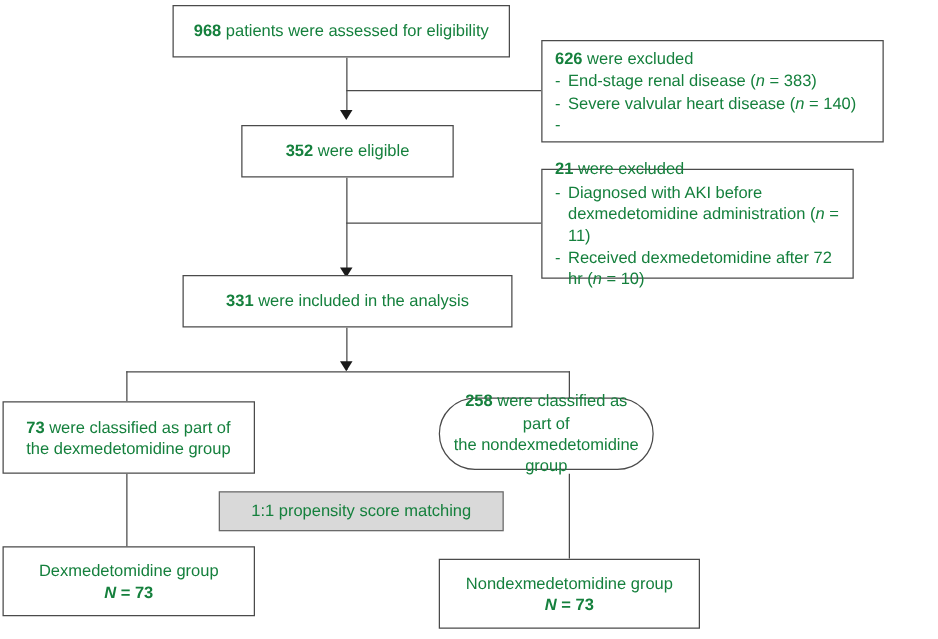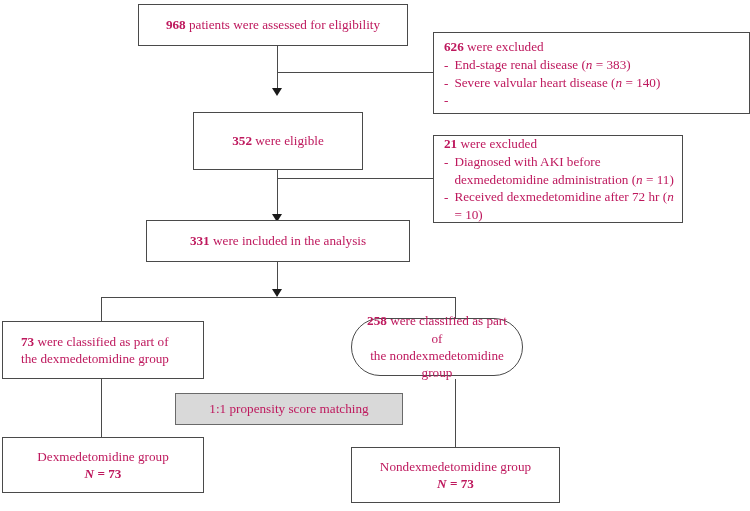--- a/index.html
+++ b/index.html
@@ -5,22 +5,22 @@
   html, body {
     margin: 0;
     padding: 0;
     background: #ffffff;
   }
   #canvas {
     position: relative;
     width: 750px;
     height: 511px;
     background: #ffffff;
-    font-family: Liberation Serif, serif;
-    color: #be185d;
+    font-family: Liberation Sans, sans-serif;
+    color: #15803d;
     overflow: hidden;
   }
   .box {
     position: absolute;
     box-sizing: border-box;
     border: 1px solid #4a4a4a;
     background: #ffffff;
     display: flex;
     align-items: center;
     justify-content: center;
@@ -90,40 +90,40 @@
   <div class="line vline" style="left:101px; top:297px; height:24px;"></div>
   <div class="line vline" style="left:455px; top:297px; height:24px;"></div>
 
   <div class="line vline" style="left:101px; top:379px; height:68px;"></div>
   <div class="line vline" style="left:455px; top:379px; height:68px;"></div>
 
   <div class="box" style="left:138px; top:4px; width:270px; height:42px;">
     <span class="nowrap"><b class="b">968</b><span> patients were assessed for eligibility</span></span>
   </div>
 
-  <div class="box left-align" style="left:433px; top:32px; width:317px; height:82px; padding-left:10px;">
+  <div class="box left-align" style="left:433px; top:32px; width:274px; height:82px; padding-left:10px;">
     <div style="width:100%;">
       <span class="hdr"><b class="b">626</b><span> were excluded</span></span>
       <ul class="bullets">
         <li>
             <span class="dash">-</span>
             <span><span>End-stage renal disease (</span><span class="it">n</span><span> = 383)</span></span>
           </li>
         <li>
             <span class="dash">-</span>
             <span><span>Severe valvular heart disease (</span><span class="it">n</span><span> = 140)</span></span>
           </li>
         <li>
             <span class="dash">-</span>
           </li>
       </ul>
     </div>
   </div>
 
-  <div class="box" style="left:193px; top:112px; width:170px; height:58px;">
+  <div class="box" style="left:193px; top:100px; width:170px; height:42px;">
     <span class="nowrap"><b class="b">352</b><span> were eligible</span></span>
   </div>
 
   <div class="box left-align" style="left:433px; top:135px; width:250px; height:88px; padding-left:10px;">
     <div style="width:100%;">
       <span class="hdr"><b class="b">21</b><span> were excluded</span></span>
       <ul class="bullets">
         <li>
             <span class="dash">-</span>
             <span><span>Diagnosed with AKI before dexmedetomidine administration (</span><span class="it">n</span><span> = 11)</span></span>

